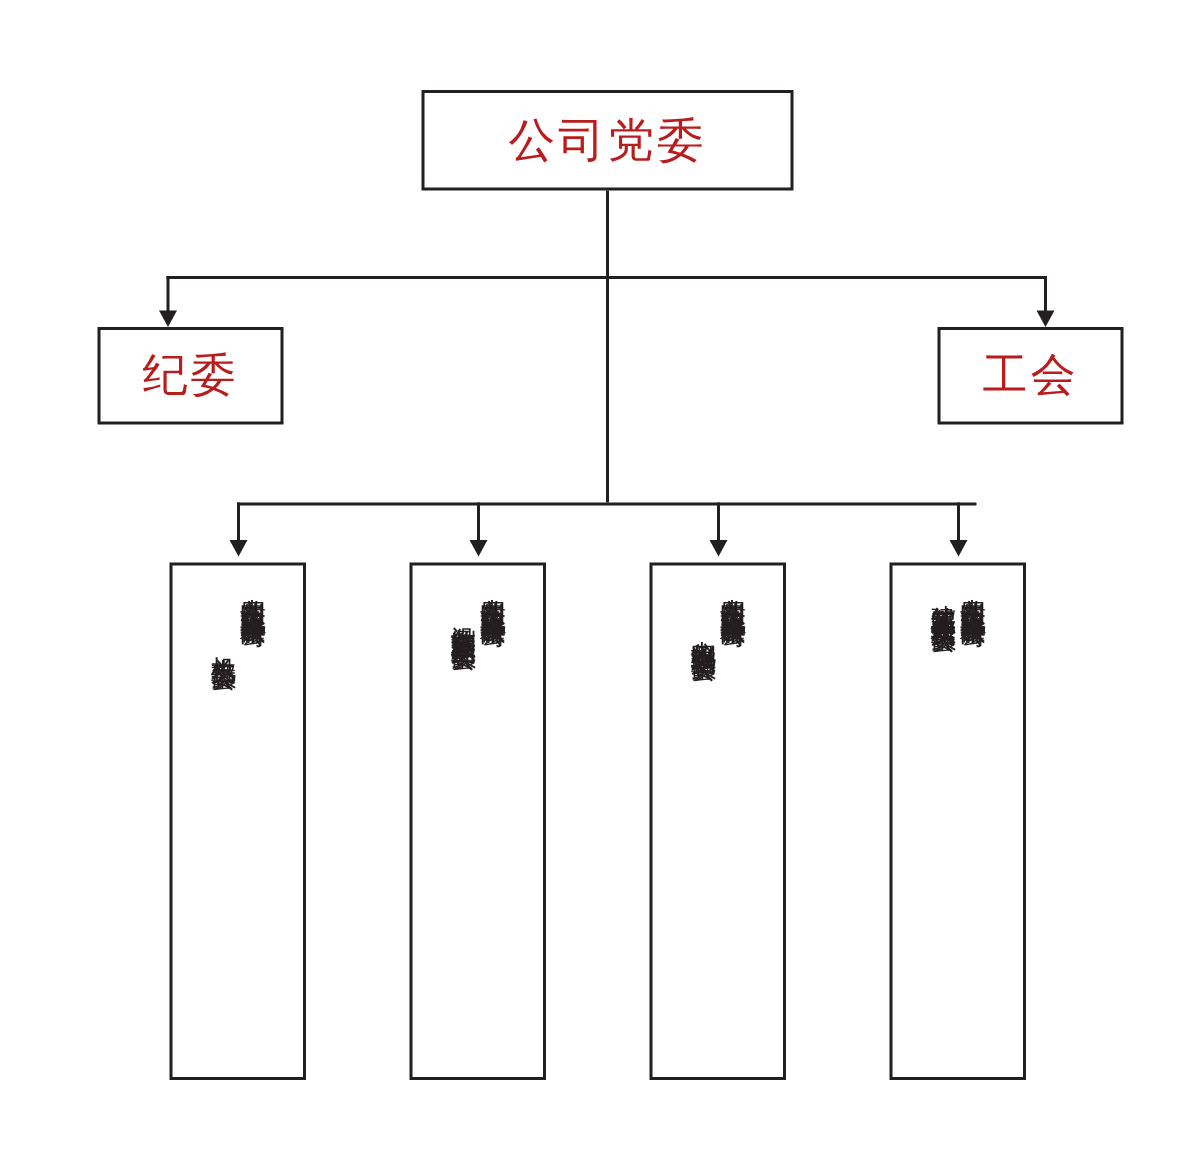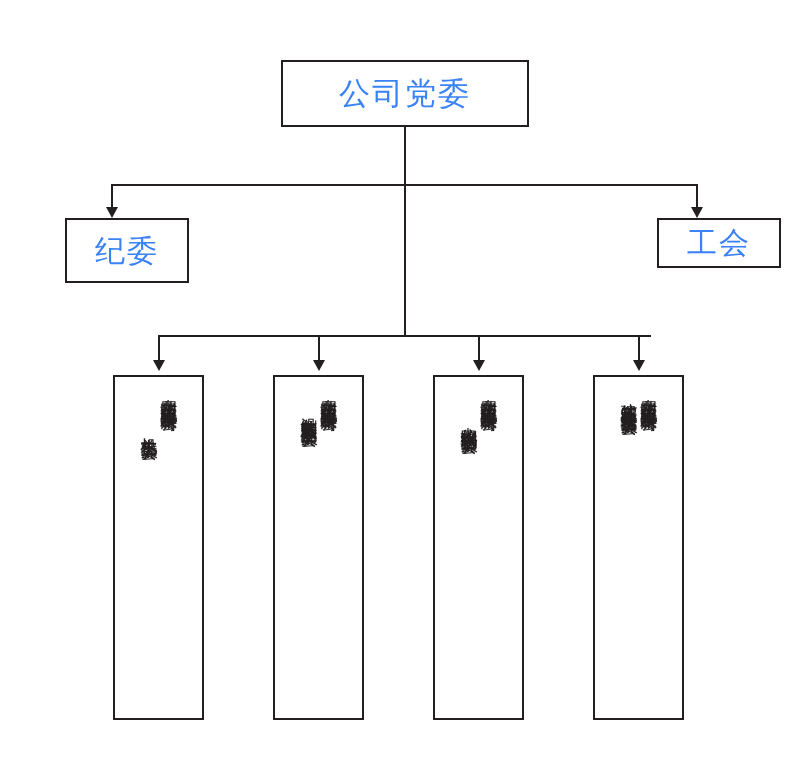--- a/index.html
+++ b/index.html
@@ -37,32 +37,32 @@
     height: 67px;
   }
   .node-box.level2-left {
     left: 50px;
     top: 218px;
     width: 124px;
     height: 65px;
     margin-left: 15px;
   }
   .node-box.level2-right {
-    left: 657px;
+    left: 625px;
     top: 218px;
     width: 124px;
-    height: 50px;
+    height: 65px;
   }
 
   .node-label-h {
     font-size: 30px;
     letter-spacing: 2px;
     line-height: 1;
     white-space: nowrap;
-    color: #3b82f6;
+    color: #b91c1c;
   }
   .node-box.level1 .node-label-h {
     font-size: 31px;
   }
 
   
   .node-box.leaf {
     top: 375px;
     width: 91px;
     height: 345px;

